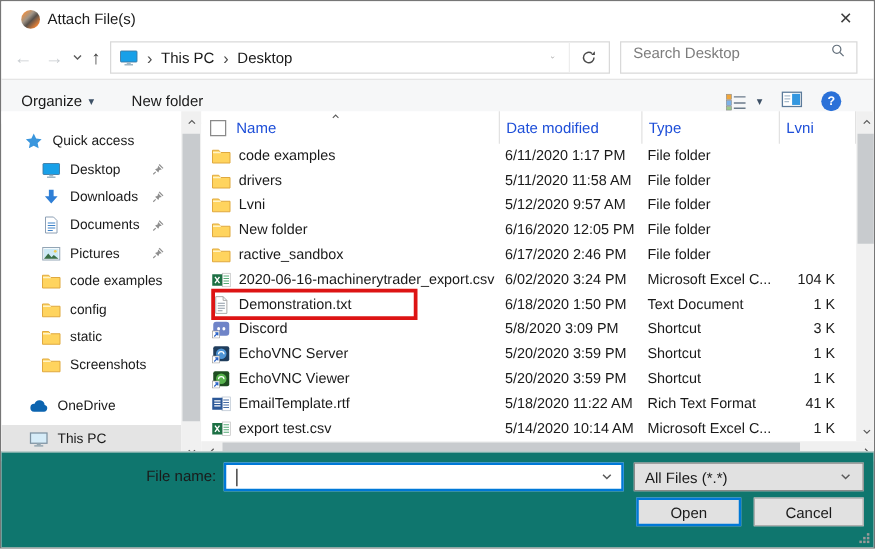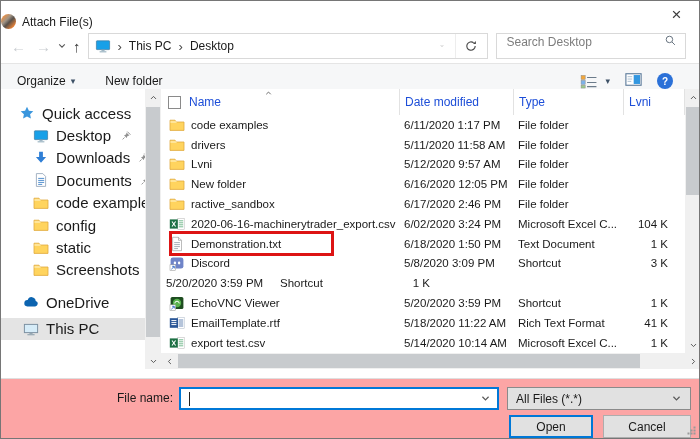--- a/index.html
+++ b/index.html
@@ -1,21 +1,21 @@
 <!DOCTYPE html>
 <html><head>
 <meta charset="utf-8">
 <style>
   *{box-sizing:border-box}
   html,body{margin:0;padding:0}
   body{font-family:"Liberation Sans",sans-serif;font-size:12px;color:#1a1a1a;background:#fff}
   .window{position:relative;width:700px;height:439px;border:1px solid #767676;background:#fff;overflow:hidden}
 
   
-  .titlebar{height:28px;display:flex;align-items:flex-end;padding-left:0;gap:6px;background:#fff}
+  .titlebar{height:28px;display:flex;align-items:center;padding-left:16px;gap:6px;background:#fff}
   .app-icon{width:15px;height:15px;border-radius:50%;background:linear-gradient(135deg,#f09040 12%,#a09486 38%,#57504a 55%,#ef8436 85%);flex:0 0 auto}
   .close-btn{position:absolute;right:0;top:0;width:45px;height:28px;display:flex;align-items:center;justify-content:center;font-size:17px;color:#3d3d3d;cursor:default}
 
   
   .navbar{position:absolute;top:28px;left:0;right:0;height:34px;display:flex;align-items:center;background:#fff;padding-left:10px}
   .nav-glyph{font-size:15px;line-height:1}
   .dis{color:#c9cdd1}
   .en{color:#3b3b3b}
   .mr10{margin-right:10px}.mr6{margin-right:6px}
   .addressbar{display:flex;align-items:center;height:26px;border:1px solid #d9d9d9;width:400px;margin-left:7px;background:#fff}
@@ -30,21 +30,21 @@
   .searchbox input::placeholder{color:#7d7d7d}
 
   
   .toolbar{position:absolute;top:62px;left:0;right:0;height:36px;background:#f6f7f8;border-top:1px solid #e5e5e5;border-bottom:1px solid #e5e5e5;display:flex;align-items:center;padding:0 26px 0 16px}
   .tb-btn{display:flex;align-items:center;gap:5px;margin-right:30px;white-space:nowrap}
   .tb-right{margin-left:auto;display:flex;align-items:center;gap:15px}
   .dd{color:#3d5166;font-size:9px}
   .help{width:16px;height:16px;border-radius:50%;background:#2b71d8;color:#fff;font-weight:bold;font-size:10px;display:flex;align-items:center;justify-content:center}
 
   
-  .sidebar{position:absolute;left:0;top:88px;width:160px;height:280px;padding-top:13px;background:#fff;font-size:15px}
+  .sidebar{position:absolute;left:0;top:88px;width:160px;height:280px;padding-top:13px;background:#fff;font-size:11px}
   .side-item{height:22.4px;width:144px;display:flex;align-items:center;gap:7px;white-space:nowrap}
   .lvl-qa{padding-left:18px}.lvl-child{padding-left:32px}.lvl-root{padding-left:22px}
   .side-item.selected{background:#e4e4e4}
   .pin{margin-left:auto;margin-right:12px;flex:0 0 auto}
   .sgap10{height:10px}.sgap4{height:4px}
 
   
   .sb{background:#f0f0f0}
   .side-scroll{position:absolute;left:144px;top:88px;width:16px;height:280px}
   .list-vscroll{position:absolute;right:0;top:0;width:16px;height:264px}
@@ -66,21 +66,21 @@
   .rows{font-size:11.5px}
   .frow{display:flex;height:19.8px;align-items:center;position:relative}
   .c-name{width:238px;display:flex;align-items:center;gap:6px;padding-left:8px;overflow:hidden;white-space:nowrap}
   .c-date{width:114px;padding-left:5px;white-space:nowrap}
   .c-type{width:110px;padding-left:5px;overflow:hidden;white-space:nowrap}
   .c-size{width:62px;padding-right:17px;text-align:right;white-space:nowrap}
   .ig{width:16px;height:16px;flex:0 0 16px}
   .redbox{position:absolute;left:8px;top:-3px;width:165px;height:25px;border:3px solid #dd1414;z-index:4;pointer-events:none}
 
   
-  .footer{position:absolute;left:0;bottom:0;width:100%;height:60px;background:#fca5a5;border-top:1px solid #dfdfdf}
+  .footer{position:absolute;left:0;bottom:0;width:100%;height:77px;background:#0f766e;border-top:1px solid #dfdfdf}
   .fn-label{position:absolute;left:0;top:12px;width:172px;text-align:right}
   .fn-input{position:absolute;left:178px;top:8px;width:320px;height:23px;background:#fff;border:2px solid #0078d7;display:flex;align-items:center;padding:0 6px}
   .caret{width:1px;height:14px;background:#222;margin-left:2px}
   .ml-auto{margin-left:auto}
   .ft-select{position:absolute;left:506px;top:8px;width:184px;height:23px;background:#e1e1e1;border:1px solid #8a8a8a;display:flex;align-items:center;padding:0 8px}
   .btn{position:absolute;top:36px;height:23px;display:flex;align-items:center;justify-content:center;background:#e1e1e1;font-size:12px}
   .btn-open{left:508px;width:84px;border:2px solid #0078d7}
   .btn-cancel{left:602px;width:88px;border:1px solid #adadad}
   .grip{position:absolute;right:3px;bottom:3px}
 </style>
@@ -270,20 +270,29 @@
       <svg class="ig" viewBox="0 0 16 16">
           <use href="#sym-docs"></use>
         </svg>
       <span>Documents</span>
       <svg class="pin" width="13" height="13" viewBox="0 0 16 16">
           <use href="#sym-pin"></use>
         </svg>
     </div>
     <div class="side-item lvl-child">
       <svg class="ig" viewBox="0 0 16 16">
+          <use href="#sym-pics"></use>
+        </svg>
+      <span>Pictures</span>
+      <svg class="pin" width="13" height="13" viewBox="0 0 16 16">
+          <use href="#sym-pin"></use>
+        </svg>
+    </div>
+    <div class="side-item lvl-child">
+      <svg class="ig" viewBox="0 0 16 16">
           <use href="#sym-folder"></use>
         </svg>
       <span>code examples</span>
     </div>
     <div class="side-item lvl-child">
       <svg class="ig" viewBox="0 0 16 16">
           <use href="#sym-folder"></use>
         </svg>
       <span>config</span>
     </div>
@@ -433,20 +442,27 @@
               <use href="#sym-discord"></use>
               <use href="#sym-shortcut"></use>
             </svg>
             <span>Discord</span>
           </div>
         <div class="c-date">5/8/2020 3:09 PM</div>
         <div class="c-type">Shortcut</div>
         <div class="c-size">3 K</div>
       </div>
       <div class="frow">
+        <div class="c-name">
+            <svg class="ig" viewBox="0 0 16 16">
+              <use href="#sym-vncs"></use>
+              <use href="#sym-shortcut"></use>
+            </svg>
+            <span>EchoVNC Server</span>
+          </div>
         <div class="c-date">5/20/2020 3:59 PM</div>
         <div class="c-type">Shortcut</div>
         <div class="c-size">1 K</div>
       </div>
       <div class="frow">
         <div class="c-name">
             <svg class="ig" viewBox="0 0 16 16">
               <use href="#sym-vncv"></use>
               <use href="#sym-shortcut"></use>
             </svg>

